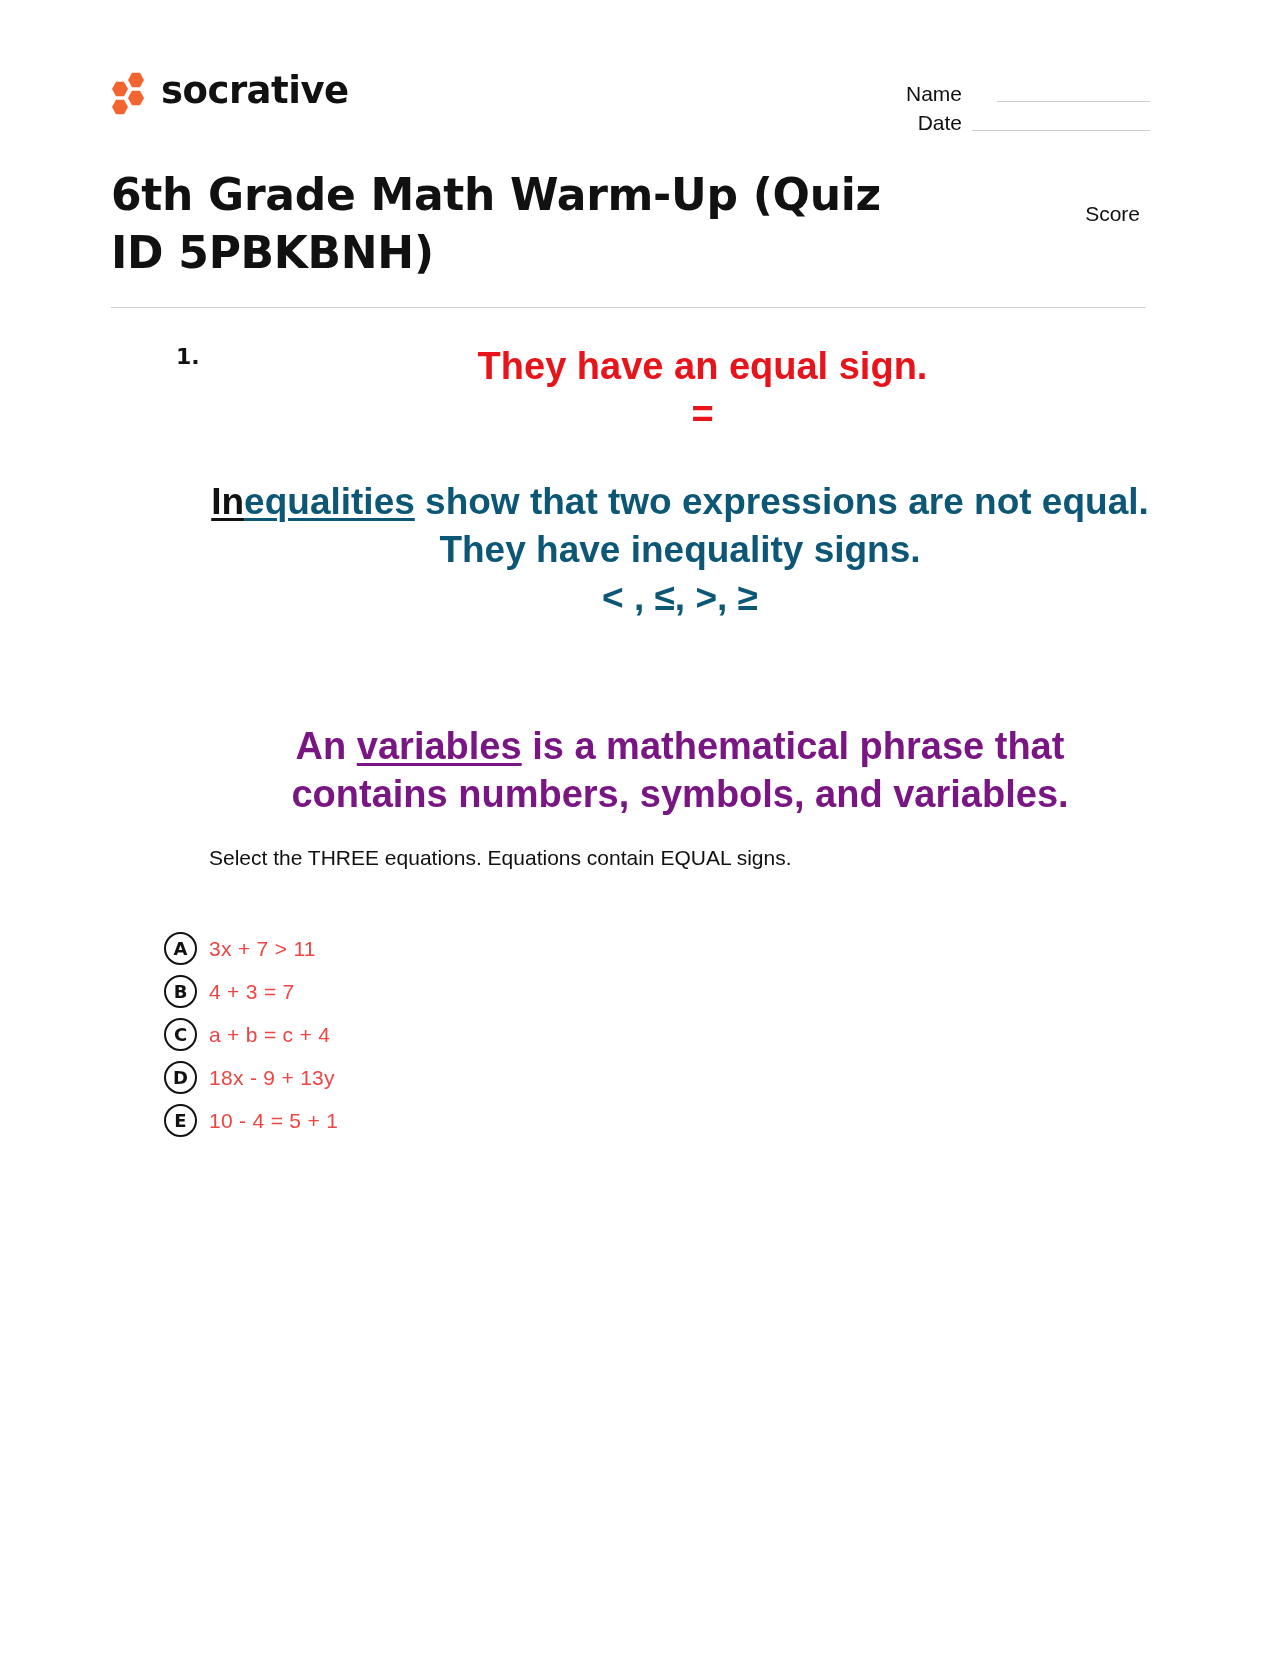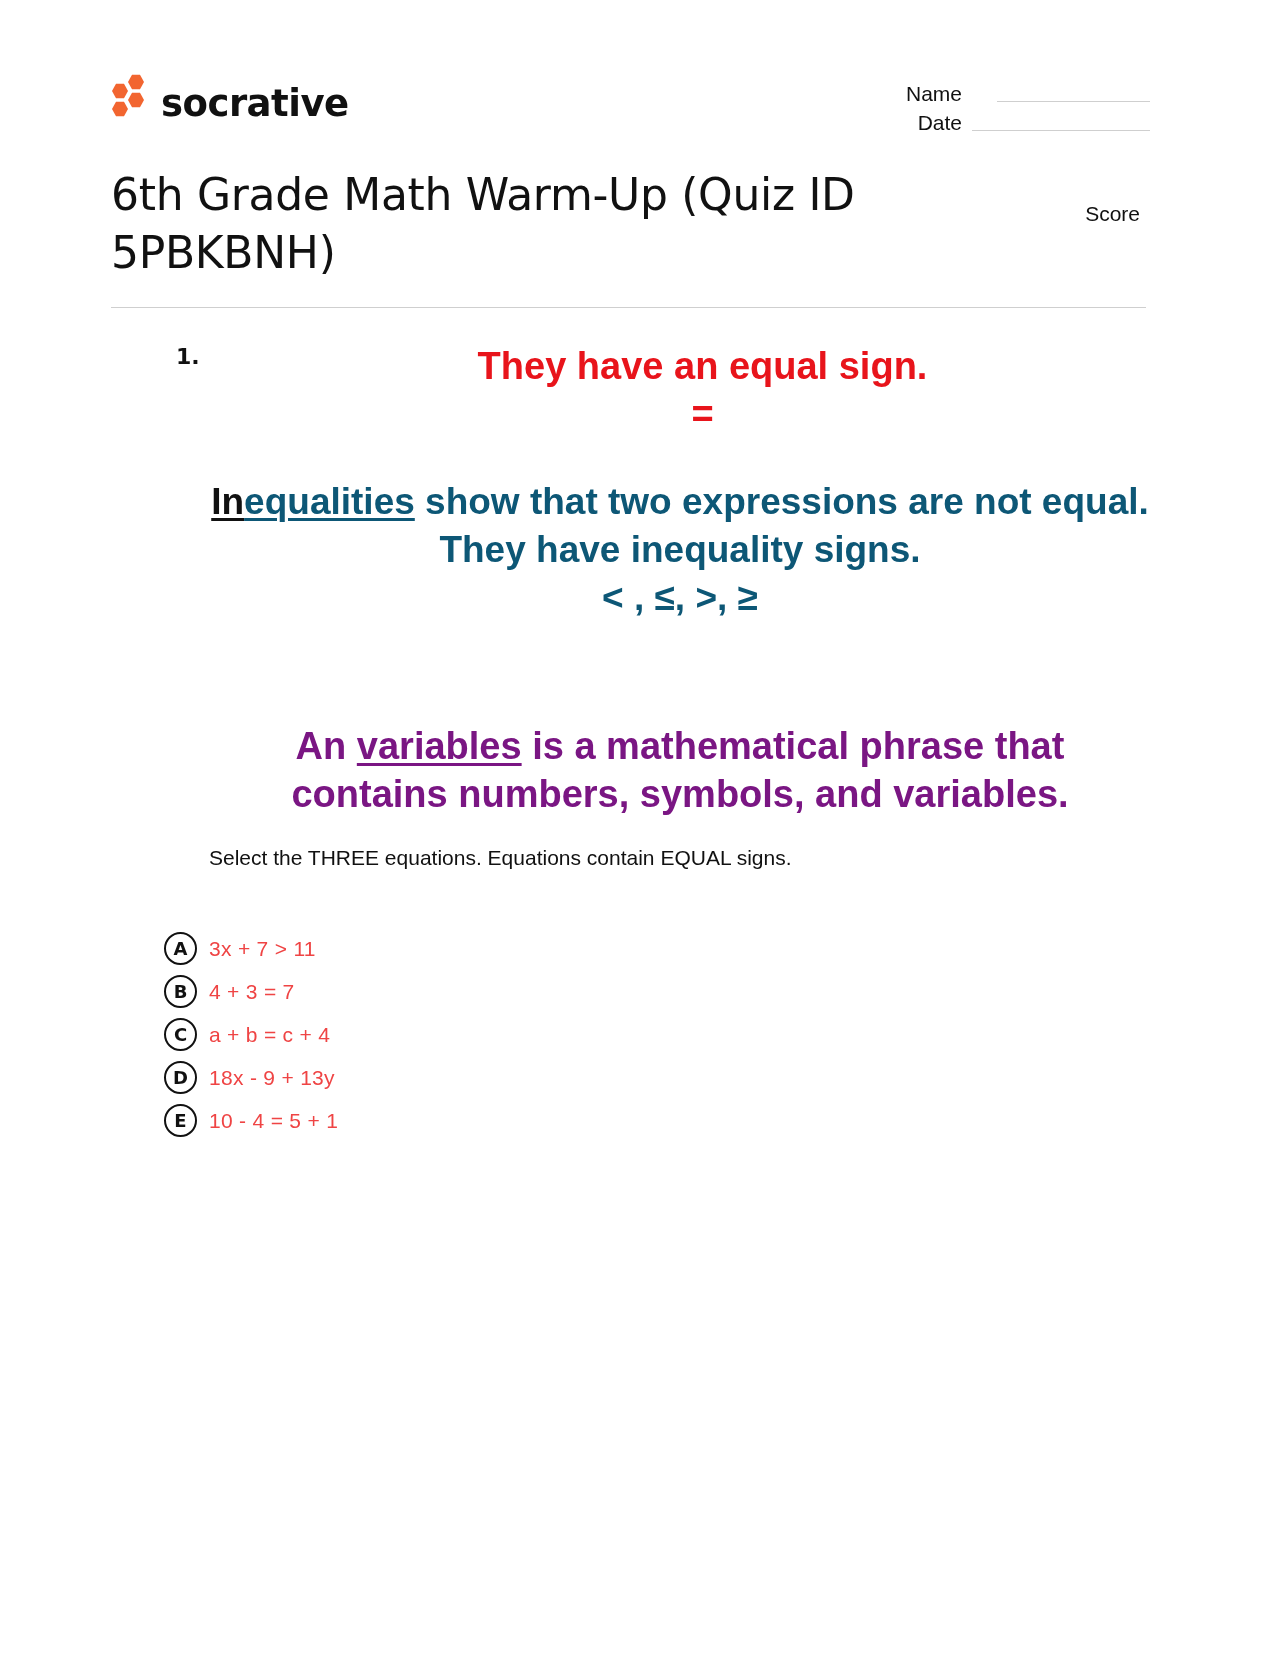--- a/index.html
+++ b/index.html
@@ -1,32 +1,32 @@
 <!DOCTYPE html>
 <html><head>
   <meta charset="utf-8">
   <style>
     * { box-sizing: border-box; margin: 0; padding: 0; }
     html, body { width: 1275px; height: 1653px; background: #ffffff; overflow: hidden; }
     body { position: relative; font-family: "DejaVu Sans", sans-serif; color: #111; }
 
-    .logo { position: absolute; left: 111px; top: 72px; height: 50px; display: flex; align-items: flex-end; }
+    .logo { position: absolute; left: 111px; top: 72px; height: 50px; display: flex; align-items: flex-start; }
     .logo-mark { width: 38px; height: 48px; position: relative; }
     .hex { position: absolute; width: 16px; height: 16px; background: #f26530;
            clip-path: polygon(25% 5%, 75% 5%, 100% 50%, 75% 95%, 25% 95%, 0% 50%); }
     .logo-text { margin-left: 12px; font-family: "DejaVu Sans", sans-serif; font-size: 37px;
                  font-weight: 600; letter-spacing: -0.5px; color: #111; line-height: 1; }
 
     .meta { position: absolute; left: 880px; width: 270px; height: 30px; display: flex; align-items: flex-end; }
     .meta-label { width: 92px; text-align: right; font-family: "Liberation Sans", sans-serif; font-size: 21px;
                   color: #111; padding-right: 10px; line-height: 1; }
     .meta-line { flex: 1; border-bottom: 1.5px solid #cfcfcf; height: 1px; margin-bottom: 2px; }
 
     .title { position: absolute; left: 111px; top: 166px; width: 770px; font-family: "DejaVu Sans", sans-serif;
-             font-size: 44px; font-weight: 400; line-height: 58px; color: #111; letter-spacing: -0.3px; }
+             font-size: 44px; font-weight: 700; line-height: 58px; color: #111; letter-spacing: -0.3px; }
 
     .separator { position: absolute; left: 111px; top: 307px; width: 1035px; height: 0; border-top: 1.5px solid #cfcfcf; }
 
     .q-num { position: absolute; left: 176px; top: 344px; font-family: "DejaVu Sans", sans-serif; font-size: 22px; font-weight: 700; color: #111; }
 
     .image-block { position: absolute; left: 200px; top: 345px; width: 960px; }
     .img-line { text-align: center; font-family: "Liberation Sans", sans-serif; font-weight: 700; white-space: nowrap; }
     .red { color: #e8141b; }
     .blue { color: #0d5776; }
     .purple { color: #7a1683; }

